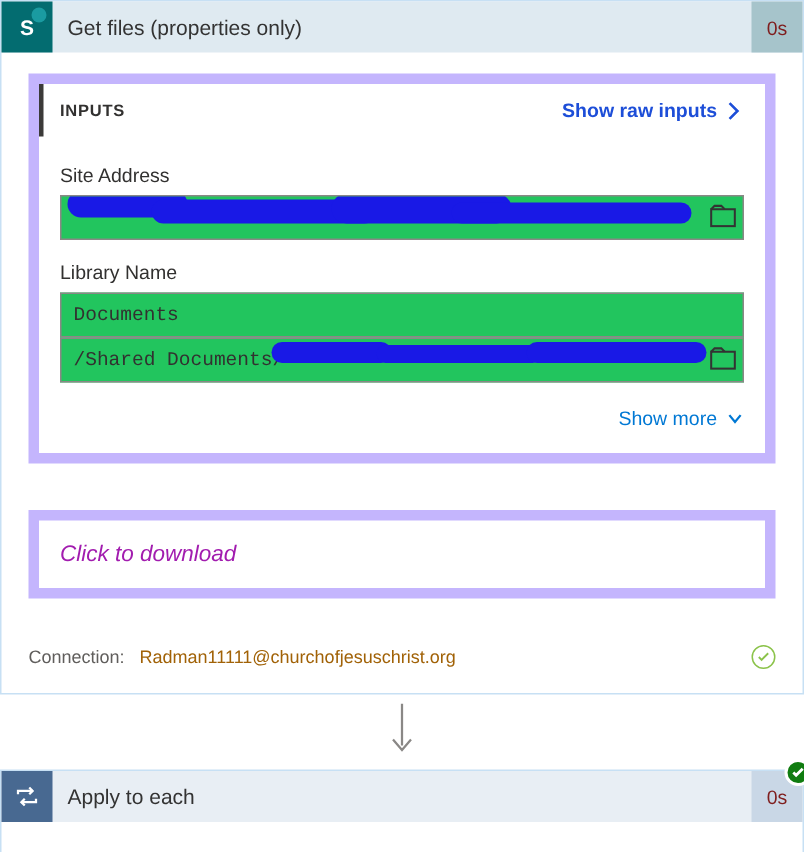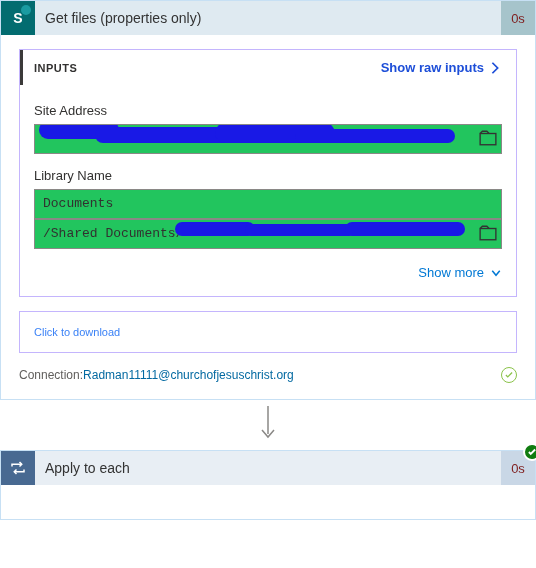--- a/index.html
+++ b/index.html
@@ -73,22 +73,22 @@
     height: 100%;
     display: flex;
     align-items: center;
     min-width: 34px;
     justify-content: center;
   }
   .card-body {
     padding: 14px 18px 16px 18px;
   }
   .section {
-    border: 1px solid #c4b5fd;
-    margin-bottom: 14px;
+    border: 7px solid #c4b5fd;
+    margin-bottom: 31px;
   }
   .section-header {
     border-left: 3px solid #3b3a39;
     padding: 10px 14px 10px 11px;
     font-size: 11px;
     font-weight: 600;
     letter-spacing: 0.5px;
     color: #323130;
     display: flex;
     align-items: center;
@@ -146,34 +146,35 @@
     font-size: 13px;
     display: flex;
     align-items: center;
     gap: 6px;
     margin-top: 16px;
     cursor: pointer;
     justify-content: flex-end;
   }
   .show-more svg { width: 12px; height: 12px; }
   .download-link {
-    color: #3b82f6;
-    font-size: 11px;
+    color: #a21caf;
+    font-size: 15px;
     padding: 14px;
     cursor: pointer;
+    font-style: italic;
   }
   .connection-row {
     font-size: 12px;
     color: #605e5c;
     display: flex;
     align-items: center;
-    gap: 0;
+    gap: 10px;
     margin-top: 4px;
   }
-  .connection-row .conn-val { color: #0369a1; }
+  .connection-row .conn-val { color: #a16207; }
   .conn-check {
     margin-left: auto;
     width: 16px; height: 16px;
     border: 1px solid #8bc34a;
     border-radius: 50%;
     display: flex;
     align-items: center;
     justify-content: center;
     color: #8bc34a;
   }

